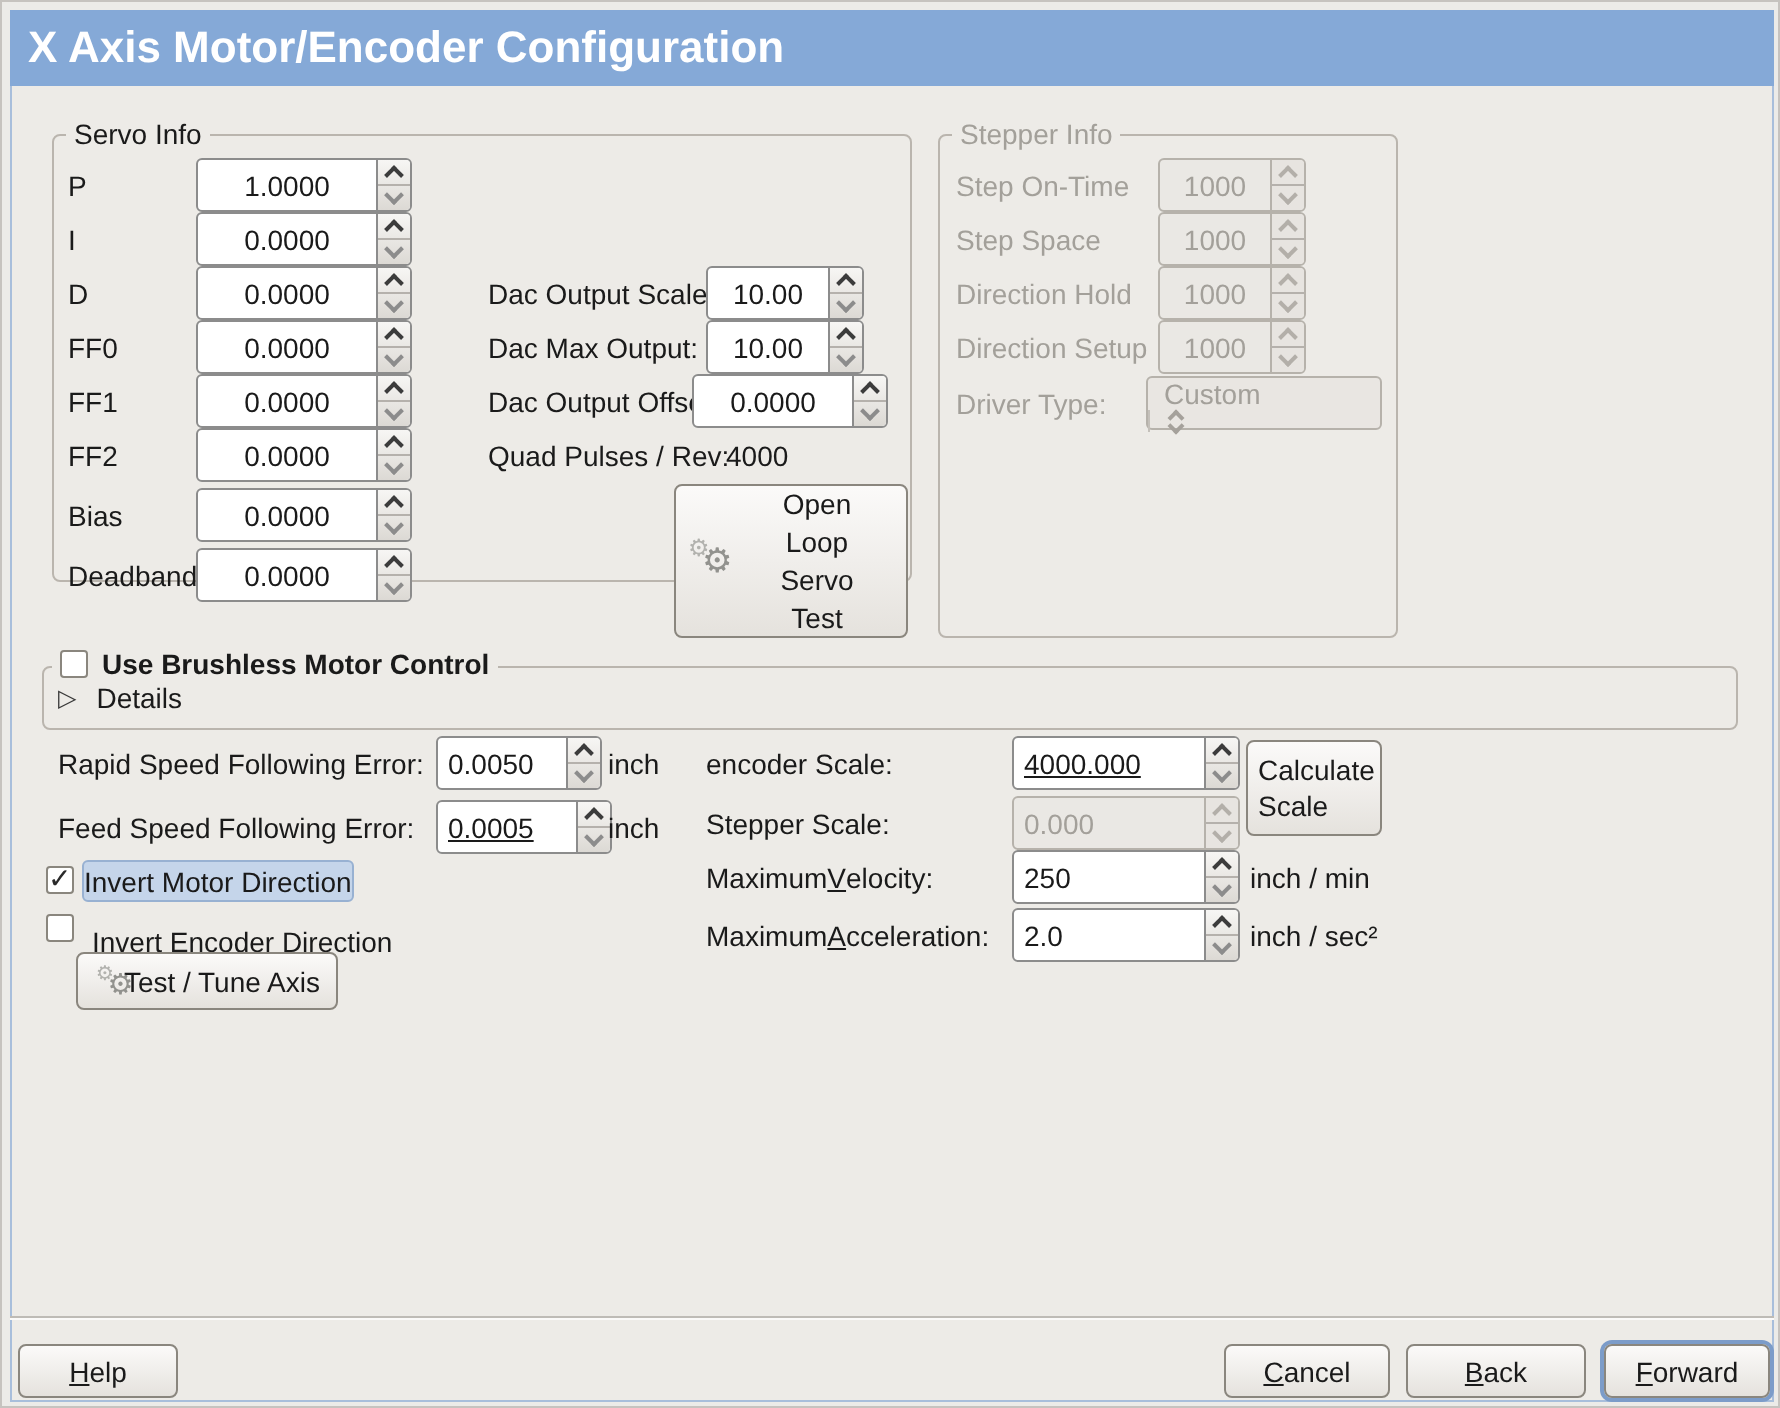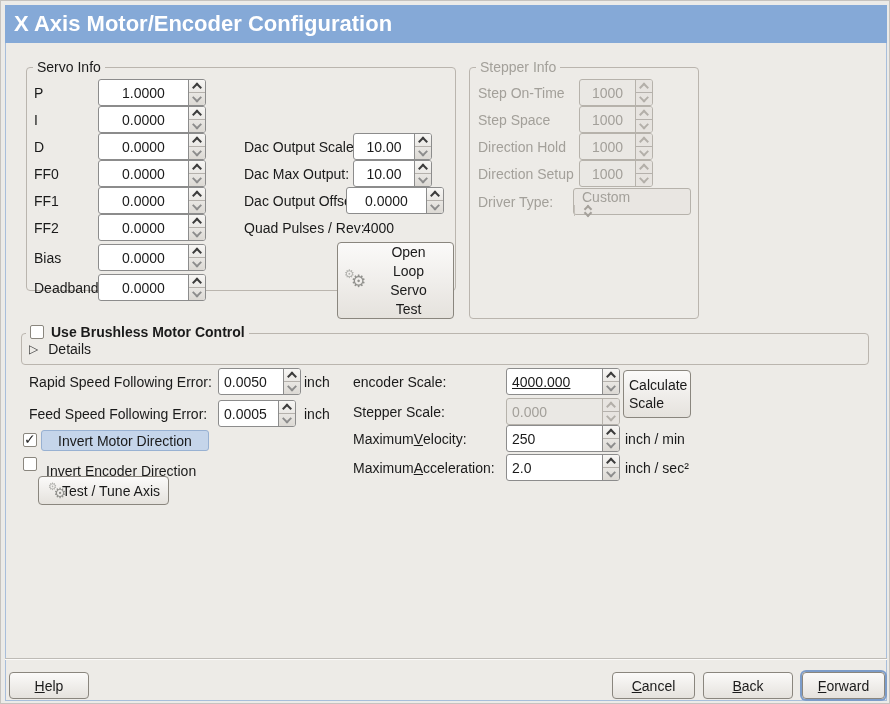--- a/index.html
+++ b/index.html
@@ -77,21 +77,21 @@
   .cb{
     position:absolute;width:14px;height:14px;background:#ffffff;
     border:1px solid #8a867e;border-radius:2px;box-sizing:border-box;
   }
   .cb.checked::after{
     content:"✓";position:absolute;left:0px;top:-3px;font-size:14px;font-weight:bold;color:#2a2a2a;
   }
   .hl{
     position:absolute;height:21px;display:flex;align-items:center;
     background:#c5d5ea;border:1px solid #98b1d2;border-radius:3px;
-    padding:0 16px;box-sizing:border-box;white-space:nowrap;
+    padding:0 0;box-sizing:border-box;white-space:nowrap;
   }
 
   
   .expander{position:absolute;display:flex;align-items:center;gap:10px;}
   .tri{font-size:12px;color:#3a3a3a;}
 
   
   .gears{position:relative;width:26px;height:24px;display:inline-block;}
   .gears .g1{position:absolute;left:0;top:-2px;font-size:12px;color:#b2b2ae;}
   .gears .g2{position:absolute;left:7px;top:2px;font-size:17px;color:#92928e;}
@@ -280,21 +280,21 @@
   <div class="spin" style="left:217px;top:367px;width:83px;">
     <span class="val">0.0050</span>
     <span class="btns">
         <i class="chev up"></i>
         <i class="chev dn"></i>
       </span>
   </div>
   <div class="flabel" style="left:303px;top:367px;">inch</div>
 
   <div class="flabel" style="left:28px;top:399px;">Feed Speed Following Error:</div>
-  <div class="spin" style="left:217px;top:399px;width:78px;">
+  <div class="spin" style="left:217px;top:399px;width:88px;text-decoration:underline;">
     <span class="val">0.0005</span>
     <span class="btns">
         <i class="chev up"></i>
         <i class="chev dn"></i>
       </span>
   </div>
   <div class="flabel" style="left:303px;top:399px;">inch</div>
 
   <span class="cb checked" style="left:22px;top:432px;"></span>
   <div class="hl" style="left:40px;top:429px;">Invert Motor Direction</div>

